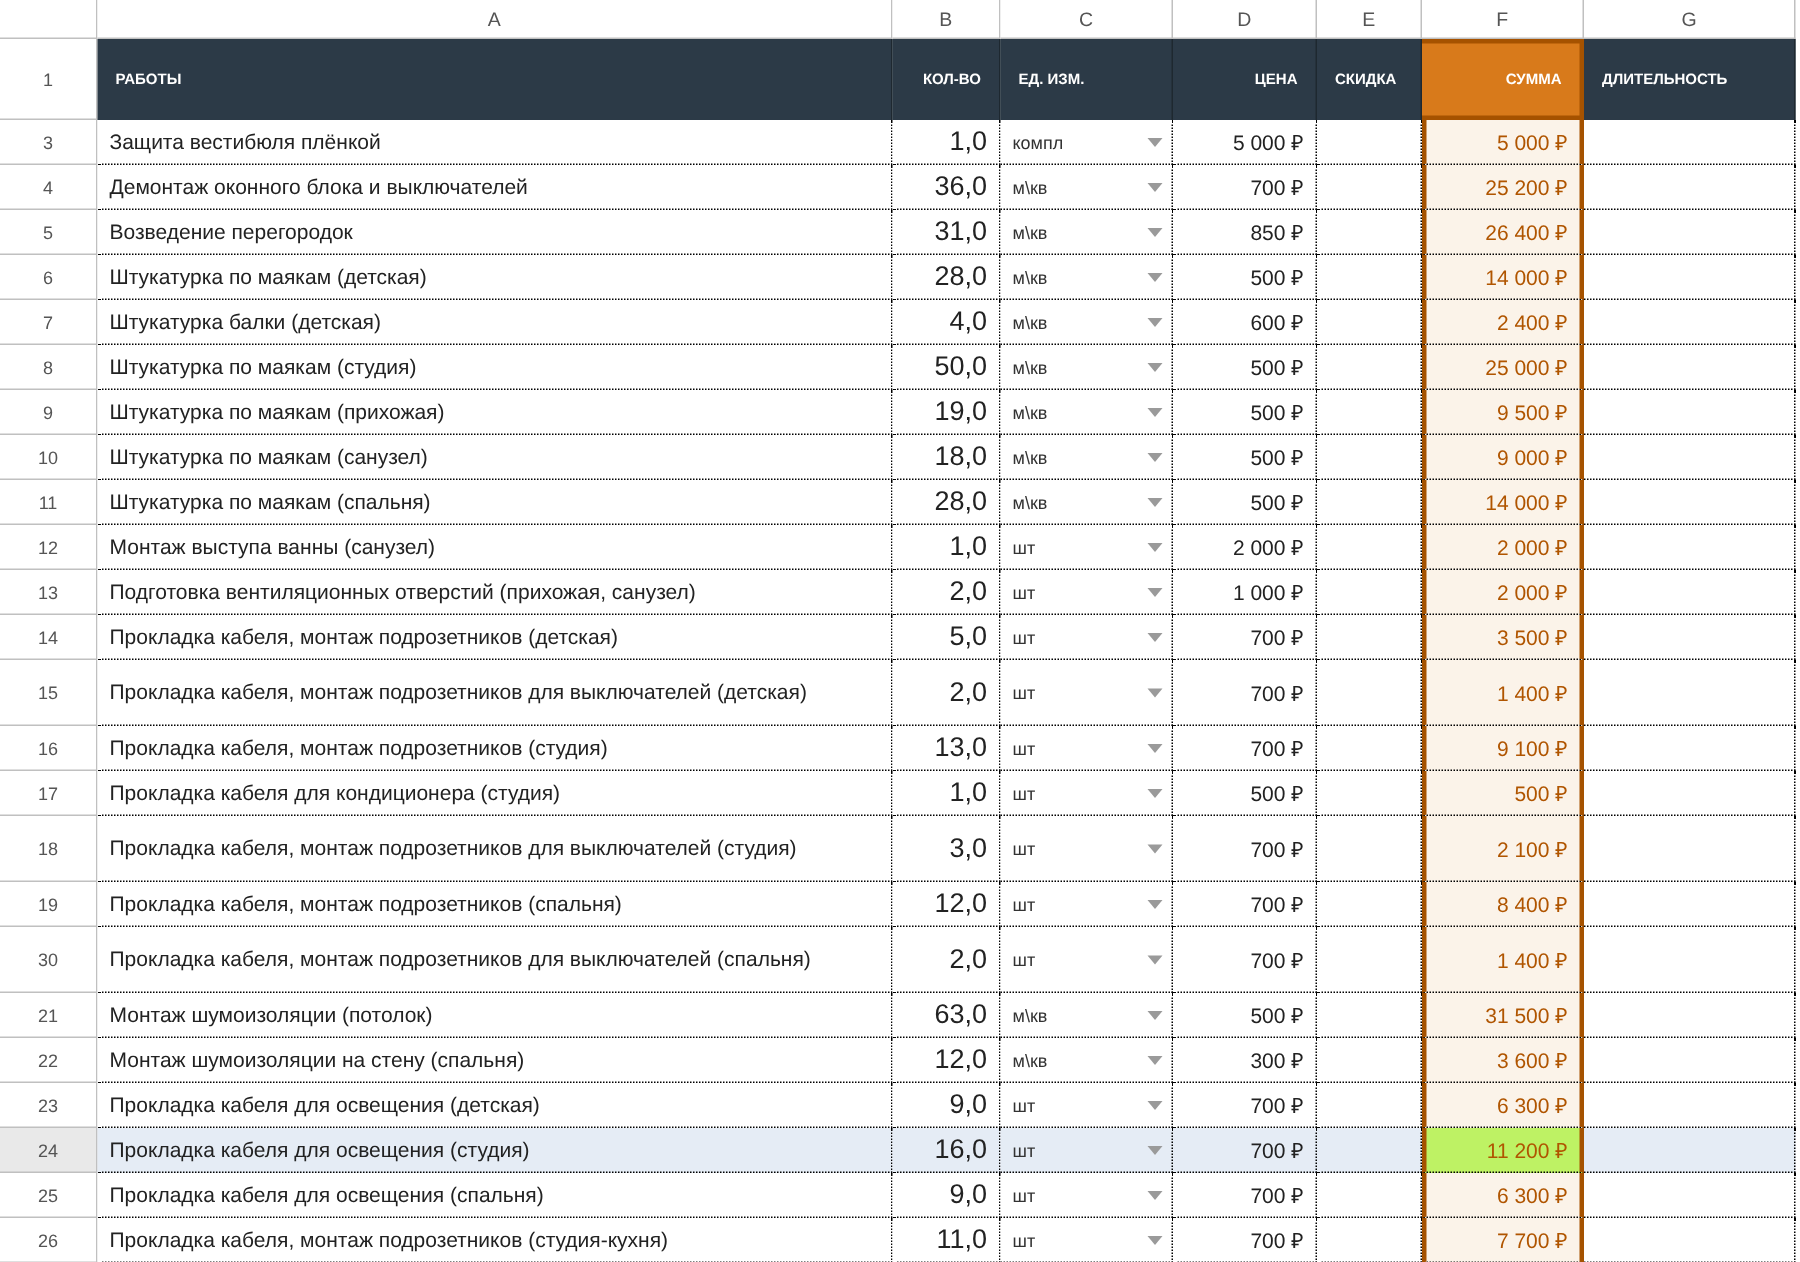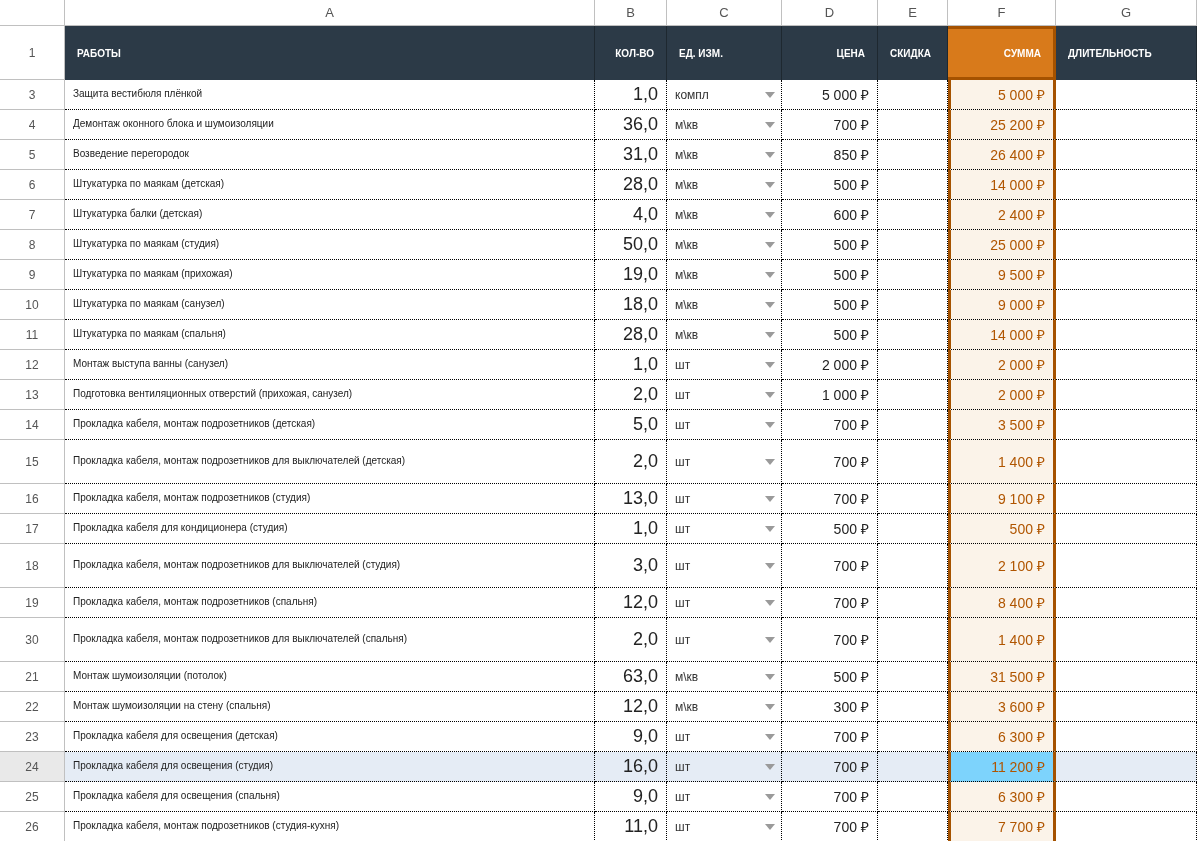--- a/index.html
+++ b/index.html
@@ -67,36 +67,36 @@
   
   .cell {
     padding: 4px 8px;
     display: flex;
     align-items: center;
     min-height: 28px;
     border-right: 1px dotted #000;
     border-bottom: 1px dotted #000;
     background: #fff;
   }
-  .cell.work { font-size: 10px; line-height: 1.25; }
+  .cell.work { font-size: 14px; line-height: 1.25; }
   .cell.qty  { justify-content: flex-end; font-size: 18px; }
   .cell.unit { font-size: 12px; color: #333; position: relative; padding-right: 24px; }
   .cell.price { justify-content: flex-end; font-size: 14px; }
   .cell.disc  { }
   .cell.sum   {
     justify-content: flex-end;
     font-size: 14px;
     color: #b05500;
     border-left: 3px solid #a55200;
     border-right: 3px solid #a55200;
     background: #fbf3e9;
   }
   .cell.dur { border-right: 1px dotted #000; }
   .cell.selrow { background: #e5ecf5; }
-  .cell.sum.selrow { background: #7dd3fc; }
+  .cell.sum.selrow { background: #bef264; }
 
   .dropdown-caret {
     position: absolute;
     right: 6px;
     top: 50%;
     transform: translateY(-50%);
     width: 0;
     height: 0;
     border-left: 5px solid transparent;
     border-right: 5px solid transparent;
@@ -133,21 +133,21 @@
     <div class="hdr">ДЛИТЕЛЬНОСТЬ</div>
     <div class="row-head">3</div>
     <div class="cell work">Защита вестибюля плёнкой</div>
     <div class="cell qty">1,0</div>
     <div class="cell unit">компл<span class="dropdown-caret"></span></div>
     <div class="cell price">5 000 ₽</div>
     <div class="cell disc"></div>
     <div class="cell sum">5 000 ₽</div>
     <div class="cell dur"></div>
     <div class="row-head">4</div>
-    <div class="cell work">Демонтаж оконного блока и шумоизоляции</div>
+    <div class="cell work">Демонтаж оконного блока и выключателей</div>
     <div class="cell qty">36,0</div>
     <div class="cell unit">м\кв<span class="dropdown-caret"></span></div>
     <div class="cell price">700 ₽</div>
     <div class="cell disc"></div>
     <div class="cell sum">25 200 ₽</div>
     <div class="cell dur"></div>
     <div class="row-head">5</div>
     <div class="cell work">Возведение перегородок</div>
     <div class="cell qty">31,0</div>
     <div class="cell unit">м\кв<span class="dropdown-caret"></span></div>

